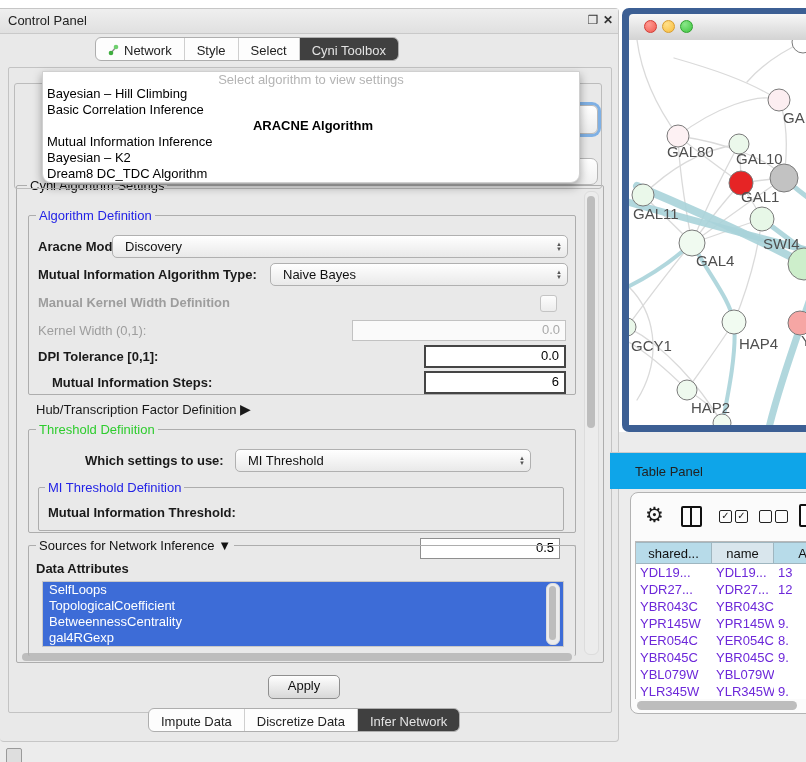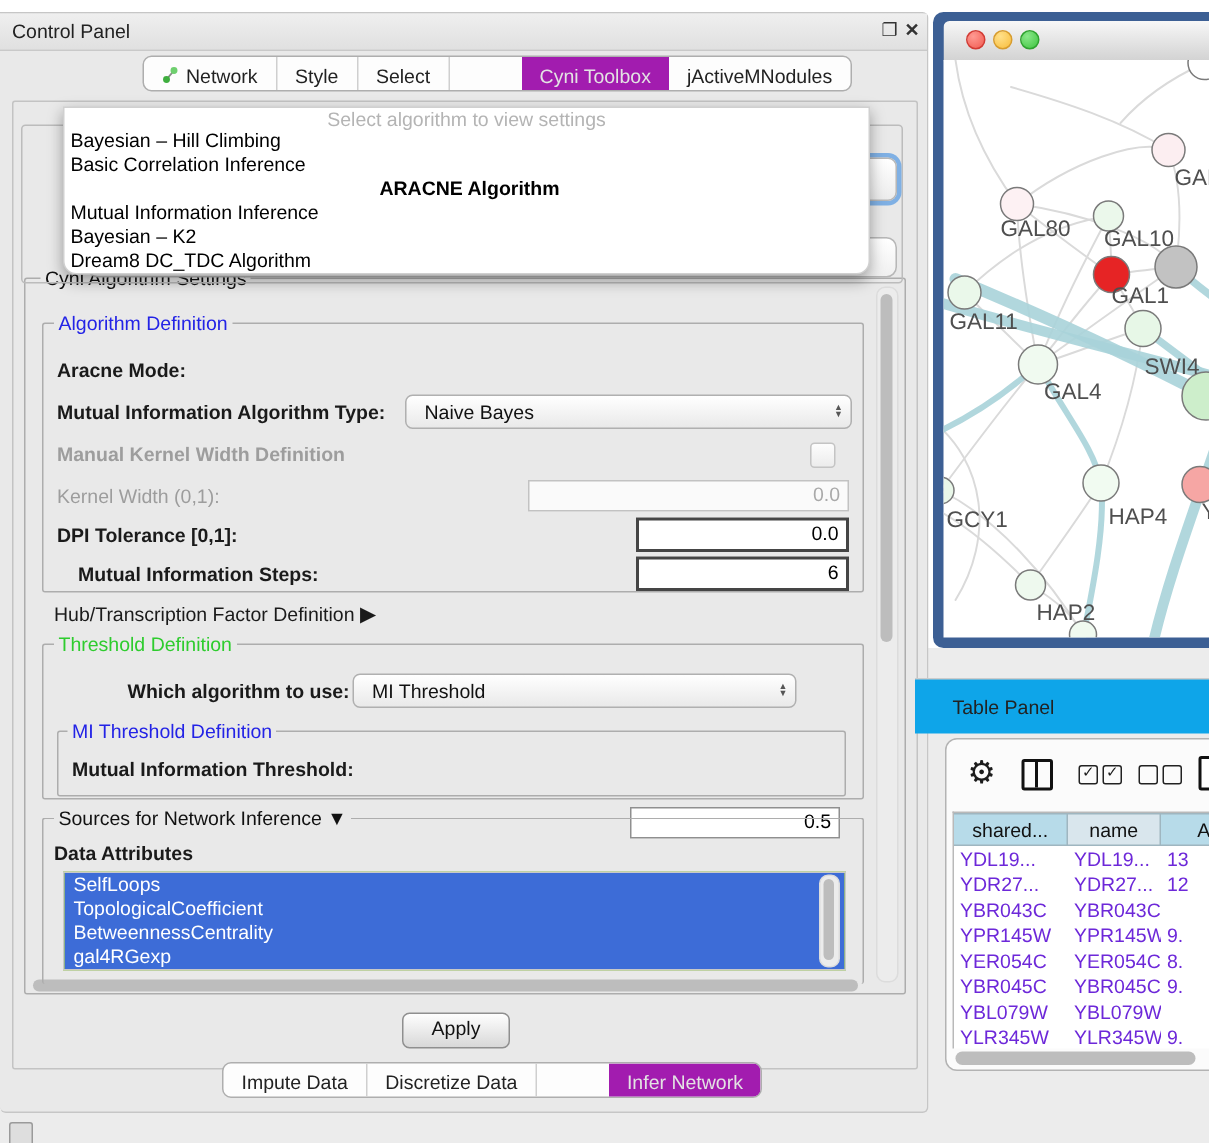--- a/index.html
+++ b/index.html
@@ -10,21 +10,21 @@
   .cp{left:0;top:8px;width:618px;height:732px;background:#e9e9e9;border:1px solid #c6c6c6;
       border-left:none;border-radius:0 4px 4px 4px;}
   .cp-titlebar{left:0;top:0;width:100%;height:24px;background:linear-gradient(#efefef,#e0e0e0);
       border-bottom:1px solid #c9c9c9;}
   .cp-title{left:8px;top:4px;font-size:13px;color:#222;}
   .winbtn{top:4px;width:14px;height:14px;font-size:12px;color:#333;text-align:center;line-height:14px;cursor:default;}
   .tabgroup{display:flex;border:1px solid #aeaeae;border-radius:6px;background:#fdfdfd;overflow:hidden;height:22px;}
   .tab{display:flex;align-items:center;gap:4px;padding:12px 12px;font-size:13px;color:#222;
        border-right:1px solid #cfcfcf;white-space:nowrap;}
   .tab:last-child{border-right:none;}
-  .tab.sel{background:#a21caf;color:#e3e3e3;border-right:none;margin-left:48px;}
+  .tab.sel{background:#404040;color:#e3e3e3;border-right:none;}
   .content-frame{left:8px;top:58px;width:602px;height:644px;border:1px solid #c3c3c3;background:#e9e9e9;border-radius:2px;}
   
   .popup{left:42px;top:62px;width:536px;height:110px;background:#ffffff;border:1px solid #d0d0d0;
       border-radius:0 0 9px 9px;box-shadow:0 4px 10px rgba(0,0,0,.35);z-index:30;}
   .popup-prompt{width:100%;text-align:center;top:0;height:14px;color:#b4b4b4;font-size:13px;}
   .popup-item{height:16px;line-height:16px;padding-left:4px;font-size:13px;color:#000;white-space:nowrap;}
   .popup-item.sel{font-weight:bold;text-align:center;}
   
   .ghost-panel{left:14px;top:74px;width:586px;height:104px;border:1px solid #bcbcbc;border-radius:3px;z-index:1;}
   .ghost-combo{left:350px;top:96px;width:246px;height:27px;border:1px solid #b7b7b7;border-radius:6px;
@@ -43,21 +43,21 @@
       display:flex;align-items:center;box-sizing:border-box;}
   .combo-text{flex:1;padding-left:12px;font-size:13px;color:#111;}
   .combo-arr{width:16px;display:flex;flex-direction:column;align-items:center;justify-content:center;
       font-size:6px;color:#555;line-height:5px;}
   .tfield{box-sizing:border-box;background:#ffffff;text-align:right;padding-right:5px;font-size:13px;
       line-height:18px;}
   .tfield.dim{border:1px solid #c2c2c2;background:#fafafa;color:#a9a9a9;}
   .tfield.strong{border:2px solid #454545;color:#000;}
   .tfield.mid{border:1px solid #8f8f8f;color:#000;}
   .chk{border:1px solid #c4c4c4;border-radius:3px;background:linear-gradient(#fdfdfd,#ececec);}
-  .attr-list{background:#84cc16;border:1px solid #c8c8c8;overflow:hidden;}
+  .attr-list{background:#be185d;border:1px solid #c8c8c8;overflow:hidden;}
   .attr-item{height:16px;line-height:16px;padding-left:6px;font-size:13px;}
   .attr-item.sel{background:#3d6cd7;color:#ffffff;}
   .sb-track{background:#ececec;border:1px solid #dcdcdc;border-radius:6px;}
   .sb-thumb{background:#bdbdbd;border-radius:5px;}
   .btn{border:1px solid #8f8f8f;border-radius:5px;background:linear-gradient(#fefefe,#d8d8d8);
       text-align:center;font-size:13px;line-height:20px;color:#111;}
   
   .netwin{left:622px;top:8px;width:184px;height:424px;background:#3c5f94;border-radius:7px 0 0 7px;}
   .net-titlebar{left:7px;top:6px;width:177px;height:26px;background:linear-gradient(#f7f7f7,#d3d3d3);
       border-radius:4px 0 0 0;border-bottom:1px solid #b9b9b9;}
@@ -99,23 +99,20 @@
       </div>
       <div class="tab">
         <span>Style</span>
       </div>
       <div class="tab">
         <span>Select</span>
       </div>
       <div class="tab sel">
         <span>Cyni Toolbox</span>
       </div>
-      <div class="tab">
-        <span>jActiveMNodules</span>
-      </div>
     </div>
 
   <div class="abs content-frame"></div>
 
   <div class="abs ghost-panel"></div>
   <div class="abs ghost-combo"></div>
   <div class="abs bg-combo">gal4filtered.sif default node</div>
 
   <div class="abs popup">
     <div class="abs popup-prompt">Select algorithm to view settings</div>
@@ -138,20 +135,27 @@
   </div>
 
   <div class="abs" style="left:20px;top:642px;width:560px;height:12px;">
     <div class="abs sb-thumb" style="left:2px;top:2px;width:550px;height:8px;"></div>
   </div>
 
   <div class="abs fs" style="left:28px;top:206px;width:546px;height:178px;">
     <span class="fs-legend" style="left:7px;color:#2323e6;">Algorithm Definition</span>
   </div>
   <span class="abs lbl" style="left:38px;top:230px;">Aracne Mode:</span>
+  <div class="abs combo" style="left:112px;top:226px;width:456px;height:23px;">
+    <span class="combo-text">Discovery</span>
+    <span class="combo-arr">
+        <span>▲</span>
+        <span>▼</span>
+      </span>
+  </div>
   <span class="abs lbl" style="left:38px;top:258px;">Mutual Information Algorithm Type:</span>
   <div class="abs combo" style="left:270px;top:254px;width:298px;height:23px;">
     <span class="combo-text">Naive Bayes</span>
     <span class="combo-arr">
         <span>▲</span>
         <span>▼</span>
       </span>
   </div>
   <span class="abs lbl dis" style="left:38px;top:286px;">Manual Kernel Width Definition</span>
   <div class="abs chk" style="left:540px;top:286px;width:15px;height:15px;"></div>
@@ -163,21 +167,21 @@
   <div class="abs tfield strong" style="left:424px;top:362px;width:142px;height:23px;">6</div>
 
   <span class="abs plain" style="left:36px;top:392px;">
     <span>Hub/Transcription Factor Definition</span>
     <span style="font-size:14px;"> ▶</span>
   </span>
 
   <div class="abs fs" style="left:28px;top:420px;width:546px;height:102px;">
     <span class="fs-legend" style="left:7px;color:#2ecc2e;">Threshold Definition</span>
   </div>
-  <span class="abs lbl" style="left:85px;top:444px;">Which algorithm to use:</span>
+  <span class="abs lbl" style="left:85px;top:444px;">Which settings to use:</span>
   <div class="abs combo" style="left:235px;top:440px;width:296px;height:23px;">
     <span class="combo-text">MI Threshold</span>
     <span class="combo-arr">
         <span>▲</span>
         <span>▼</span>
       </span>
   </div>
   <div class="abs fs" style="left:38px;top:478px;width:524px;height:42px;">
     <span class="fs-legend" style="left:6px;color:#2323e6;">MI Threshold Definition</span>
   </div>

